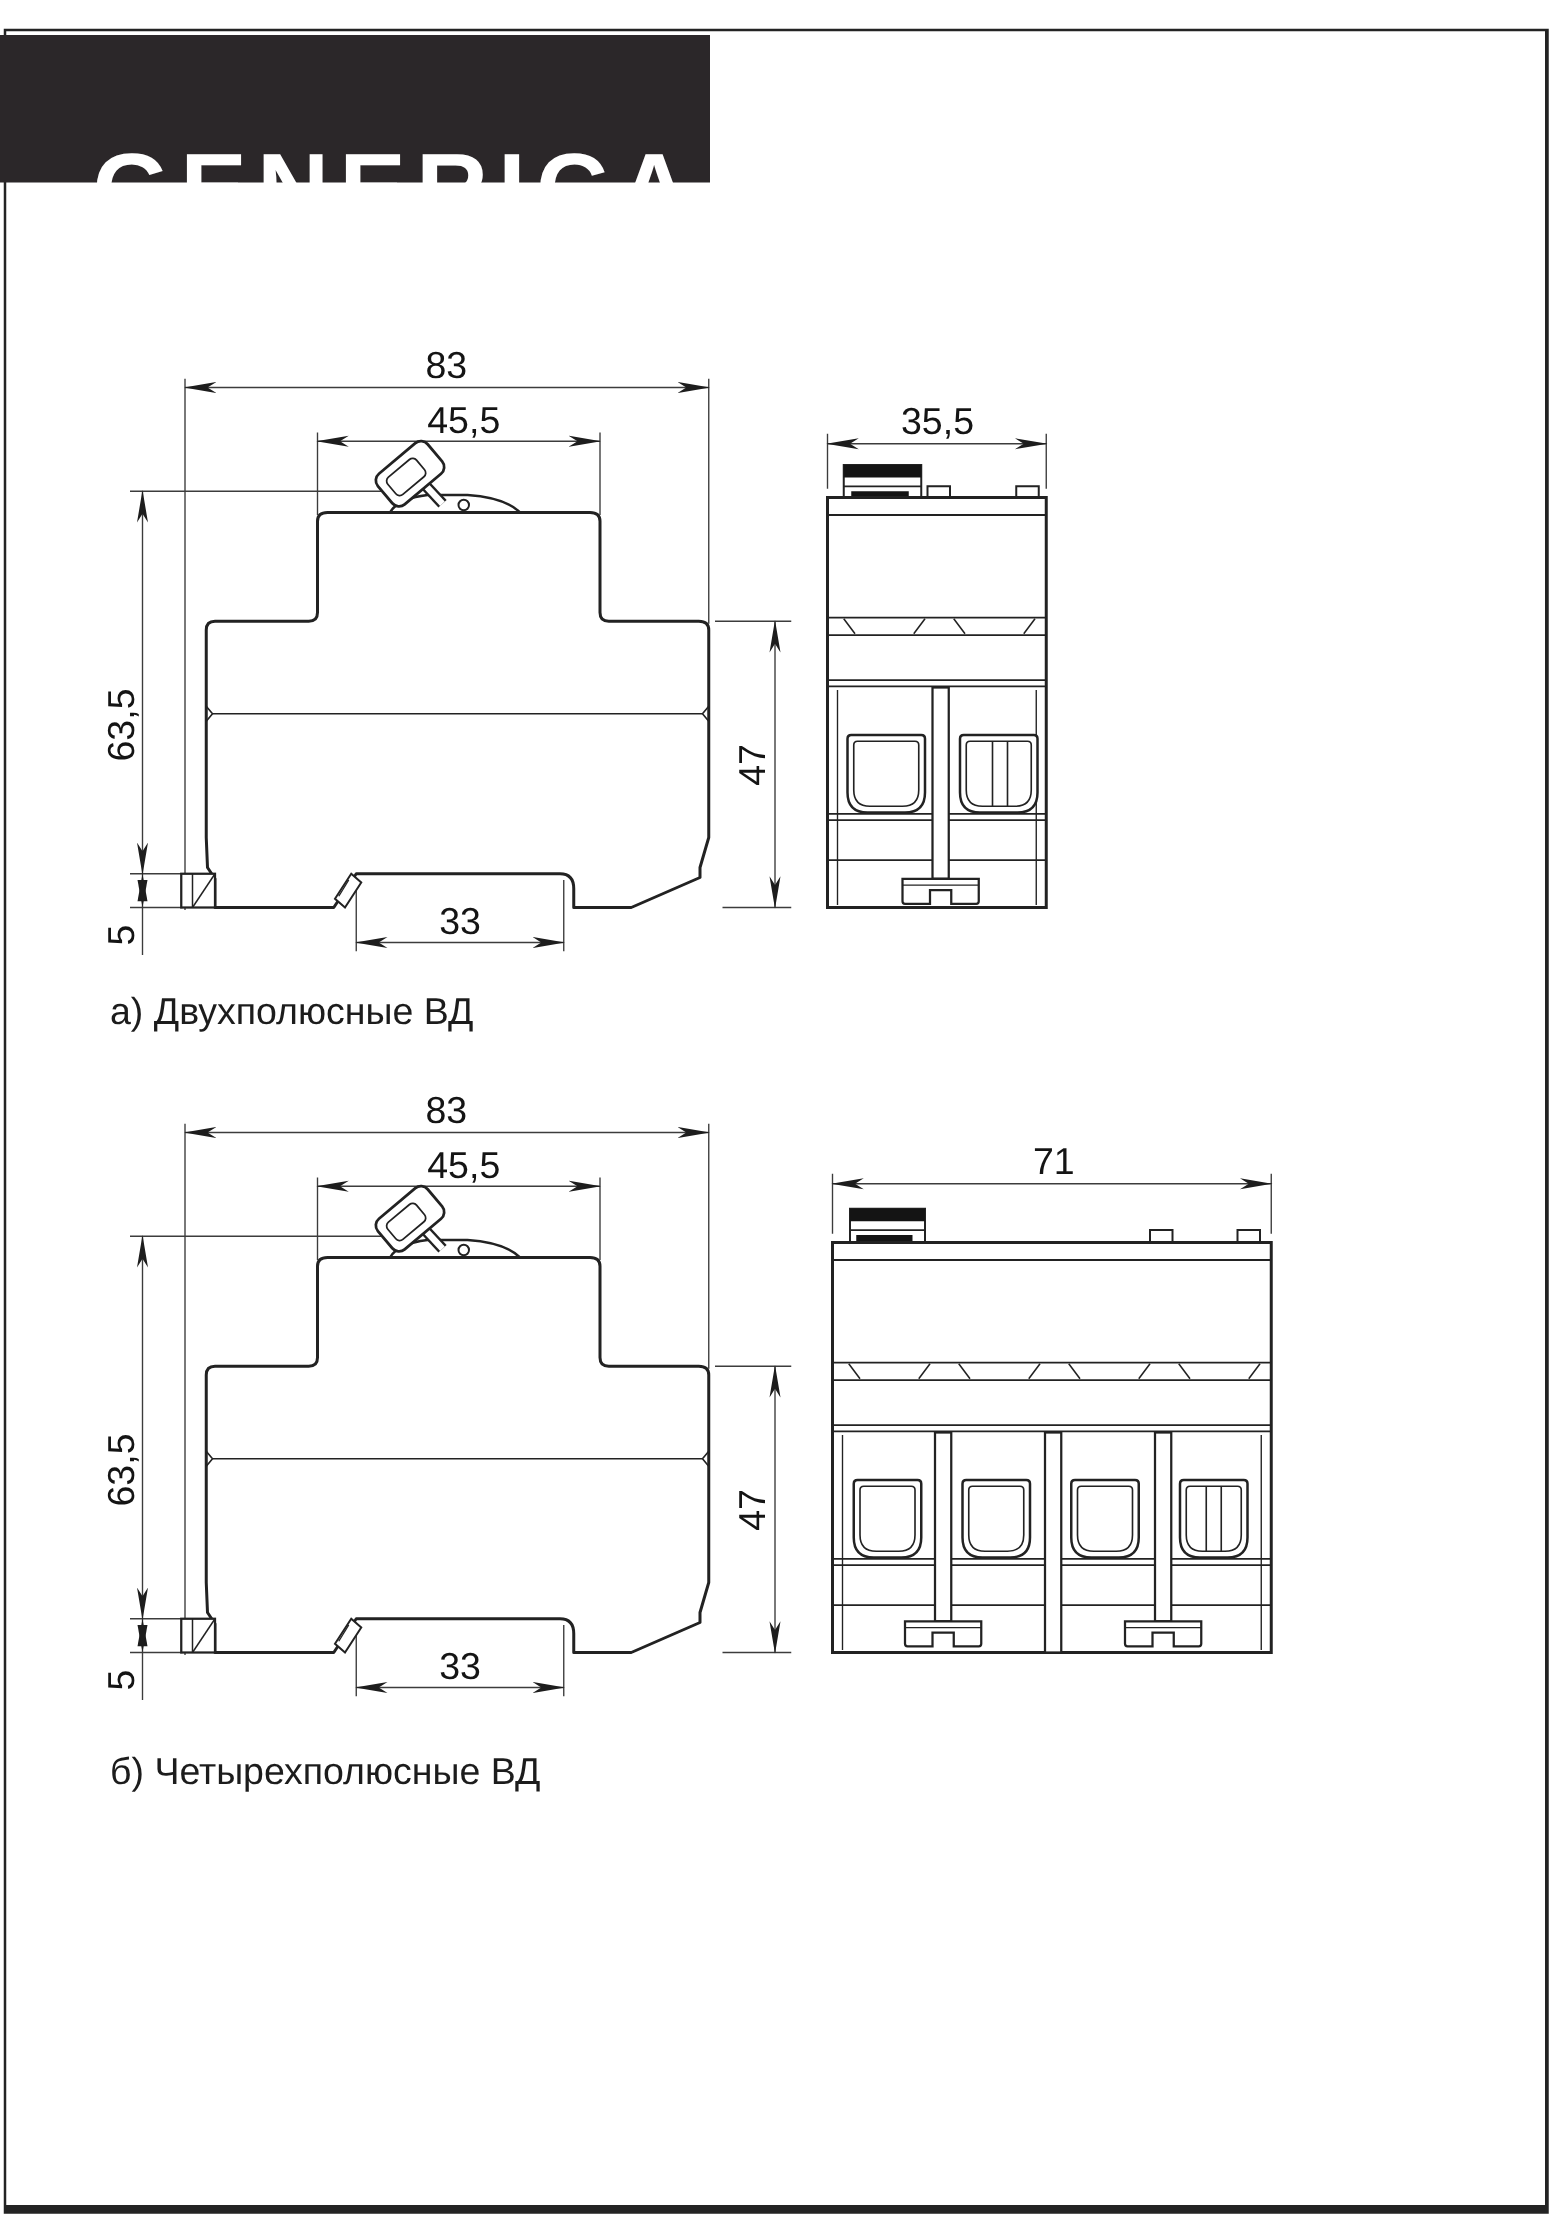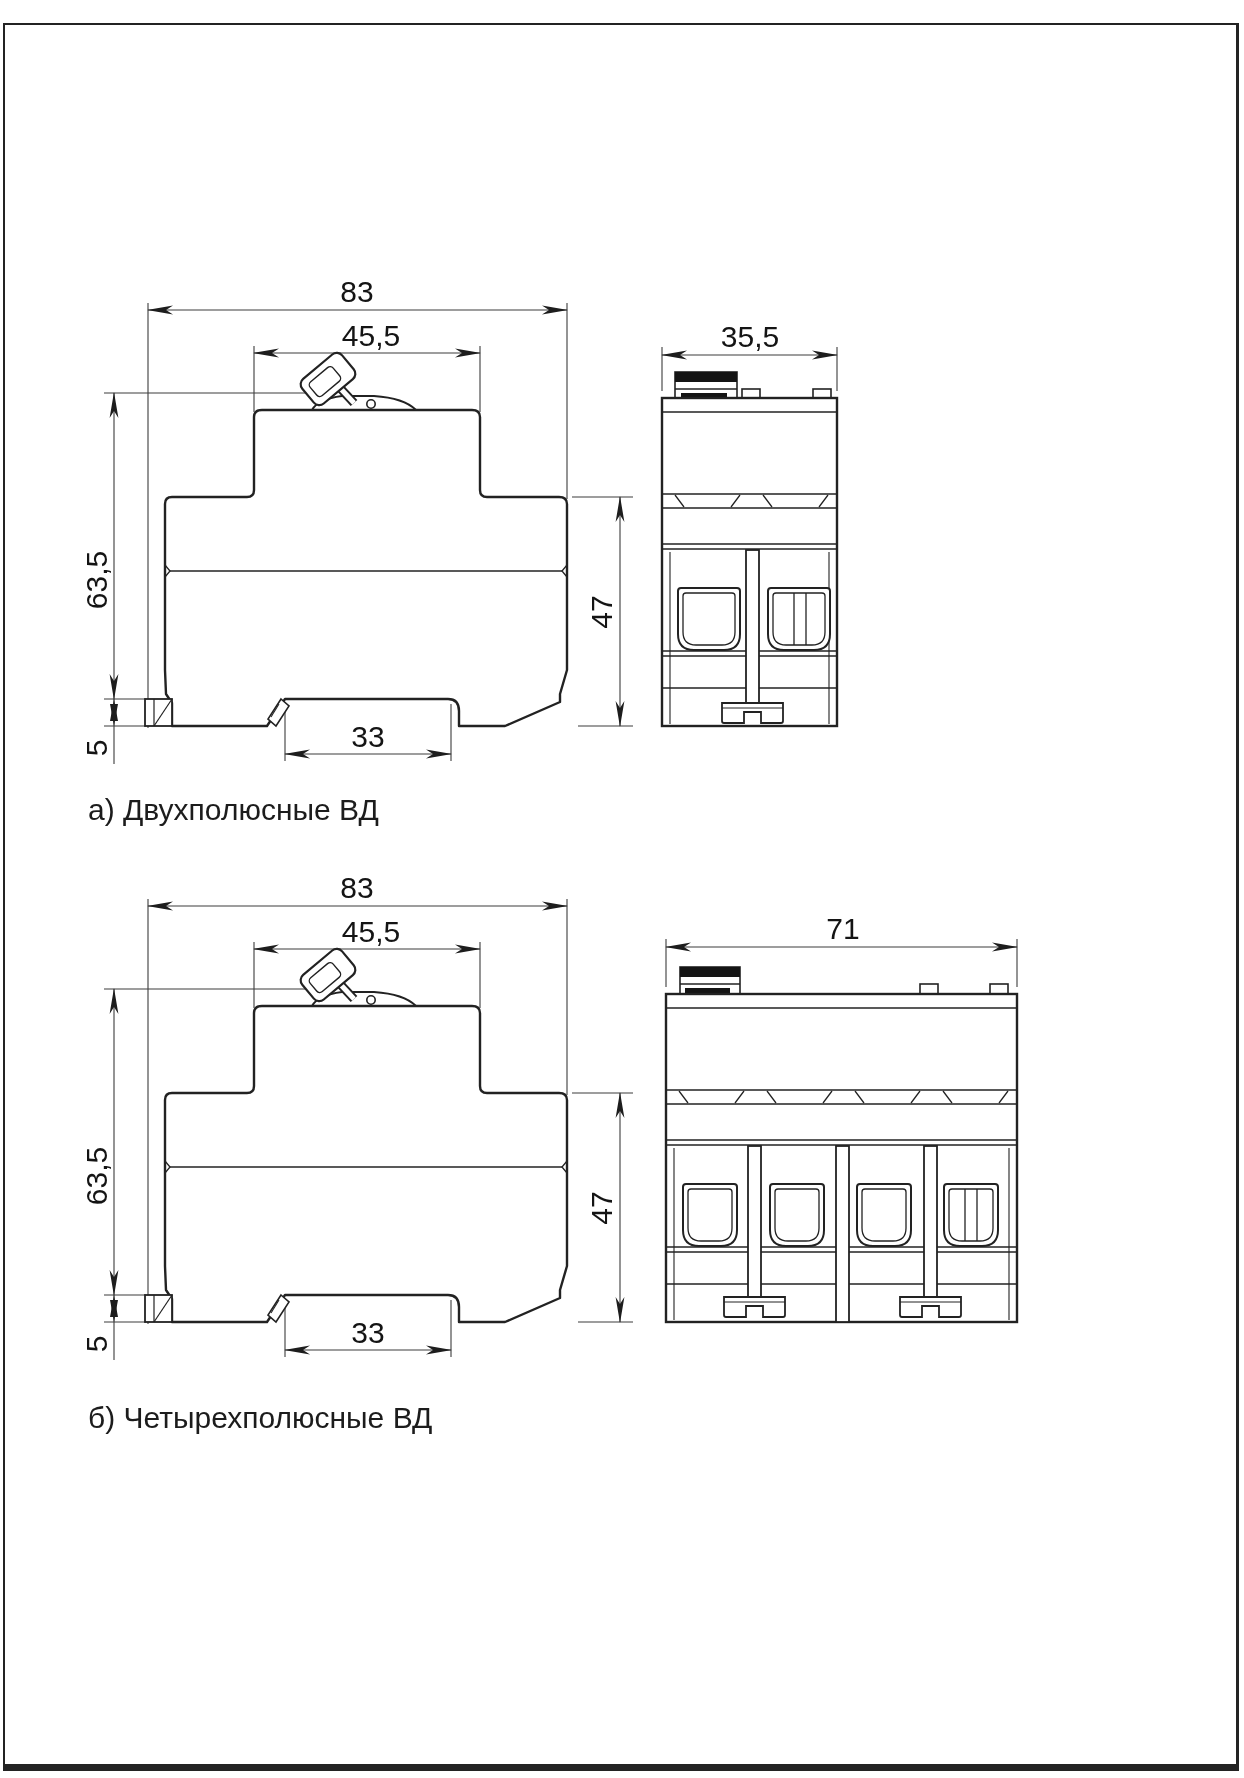--- a/index.html
+++ b/index.html
@@ -20,20 +20,23 @@
   svg.draw{position:absolute;left:0;top:0;}
   svg.draw text{font-family:"Liberation Sans",sans-serif;font-size:30px;fill:#141414;}
 </style>
 </head>
 <body>
 
 <div class="page">
 
   <div class="frame"></div>
 
+  <div class="logo-bar">
+    <span class="brand">GENERICA</span>
+  </div>
 
   <svg class="draw" width="1244" height="1778" viewBox="0 0 1244 1778">
     <defs>
       <marker id="arr" viewBox="0 0 26 10" refX="25" refY="5" markerWidth="26" markerHeight="10" orient="auto-start-reverse" markerUnits="userSpaceOnUse">
         <path d="M26,5 L0,0.6 L7,5 L0,9.4 Z" fill="#1d1d1d"></path>
       </marker>
 
       <g id="sv">
 
         <g stroke="#3c3c3c" stroke-width="1.1" fill="none">

